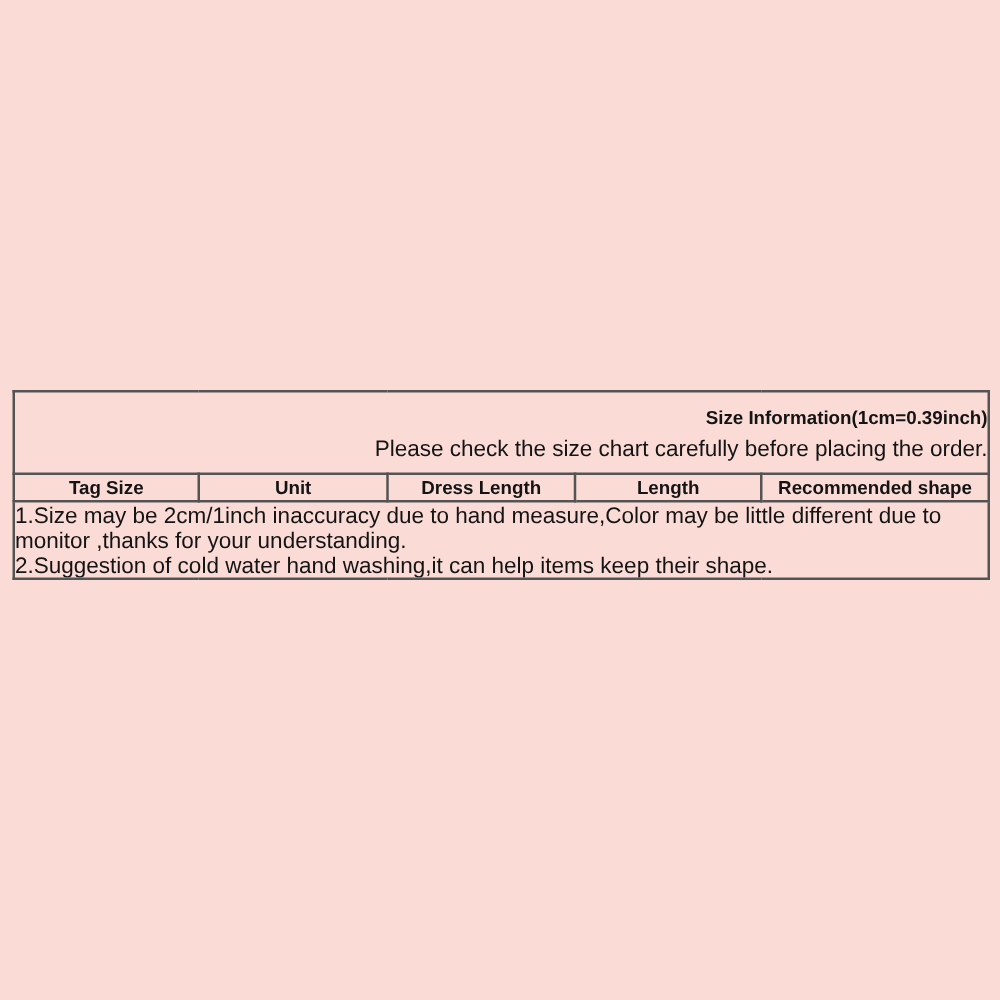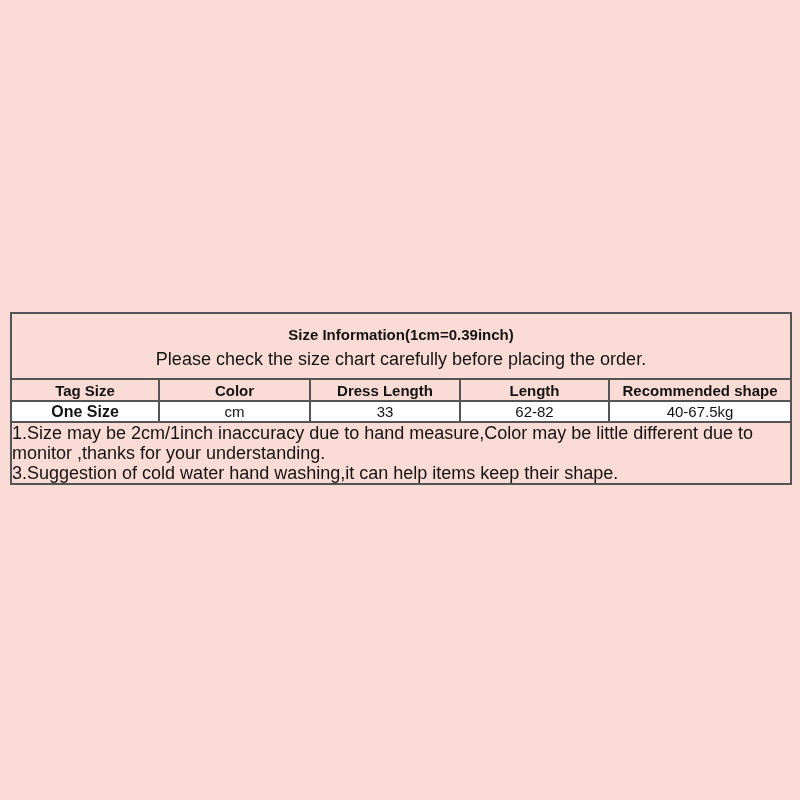--- a/index.html
+++ b/index.html
@@ -24,21 +24,21 @@
     table-layout: fixed;
     background: #fadbd6;
   }
   table.size-chart td, table.size-chart th {
     border: 2px solid #545454;
     padding: 0;
     overflow: hidden;
   }
   .title-cell {
     height: 64px;
-    text-align: center;
+    text-align: right;
     vertical-align: top;
   }
   .chart-title {
     font-weight: bold;
     font-size: 15px;
     line-height: 20px;
     padding-top: 11px;
   }
   .chart-subtitle {
     font-size: 18px;
@@ -88,32 +88,25 @@
   </colgroup>
   <tbody>
     <tr>
       <td class="title-cell" colspan="5">
         <div class="chart-title">Size Information(1cm=0.39inch)</div>
         <div class="chart-subtitle">Please check the size chart carefully before placing the order.</div>
       </td>
     </tr>
     <tr class="header-row">
       <th>Tag Size</th>
-      <th>Color</th>
+      <th>Unit</th>
       <th>Dress Length</th>
       <th>Length</th>
       <th>Recommended shape</th>
     </tr>
-    <tr class="data-row">
-      <td class="tag-size-value">One Size</td>
-      <td>cm</td>
-      <td>33</td>
-      <td>62-82</td>
-      <td>40-67.5kg</td>
-    </tr>
     <tr>
       <td class="notes-cell" colspan="5">
         <div class="note-line">1.Size may be 2cm/1inch inaccuracy due to hand measure,Color may be little different due to monitor ,thanks for your understanding.</div>
-        <div class="note-line">3.Suggestion of cold water hand washing,it can help items keep their shape.</div>
+        <div class="note-line">2.Suggestion of cold water hand washing,it can help items keep their shape.</div>
       </td>
     </tr>
   </tbody>
 </table>
 
 </body></html>

